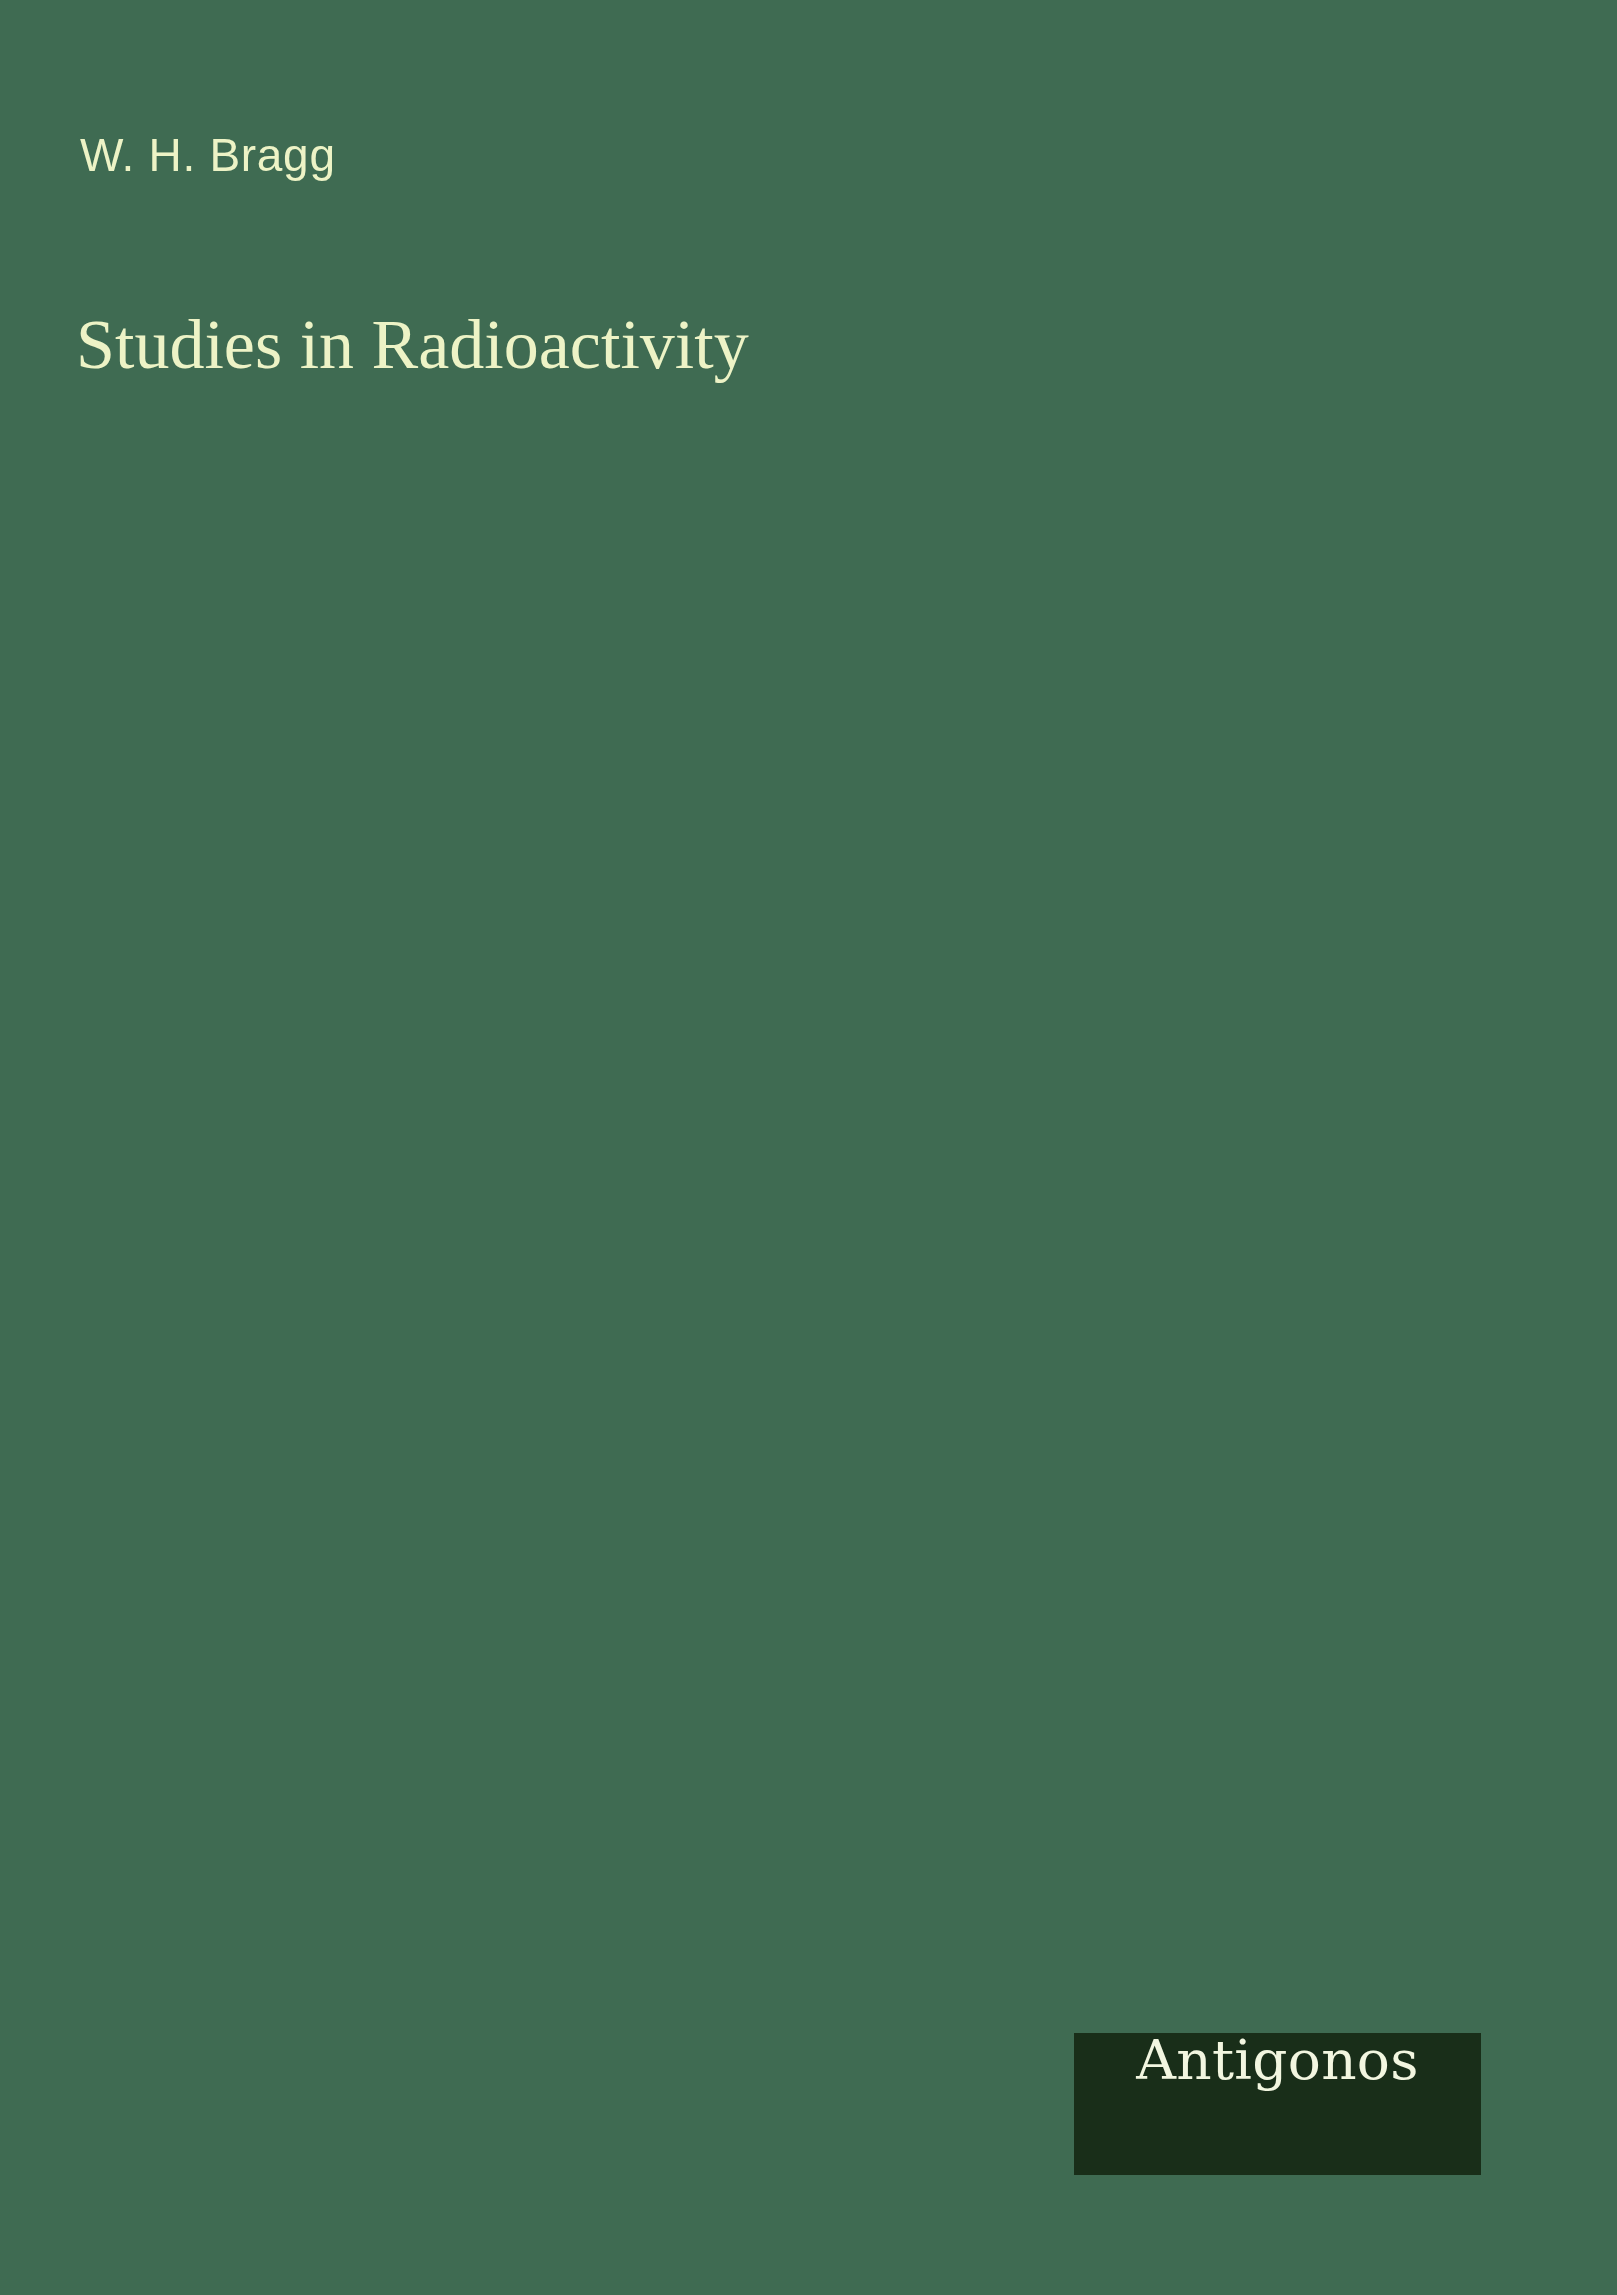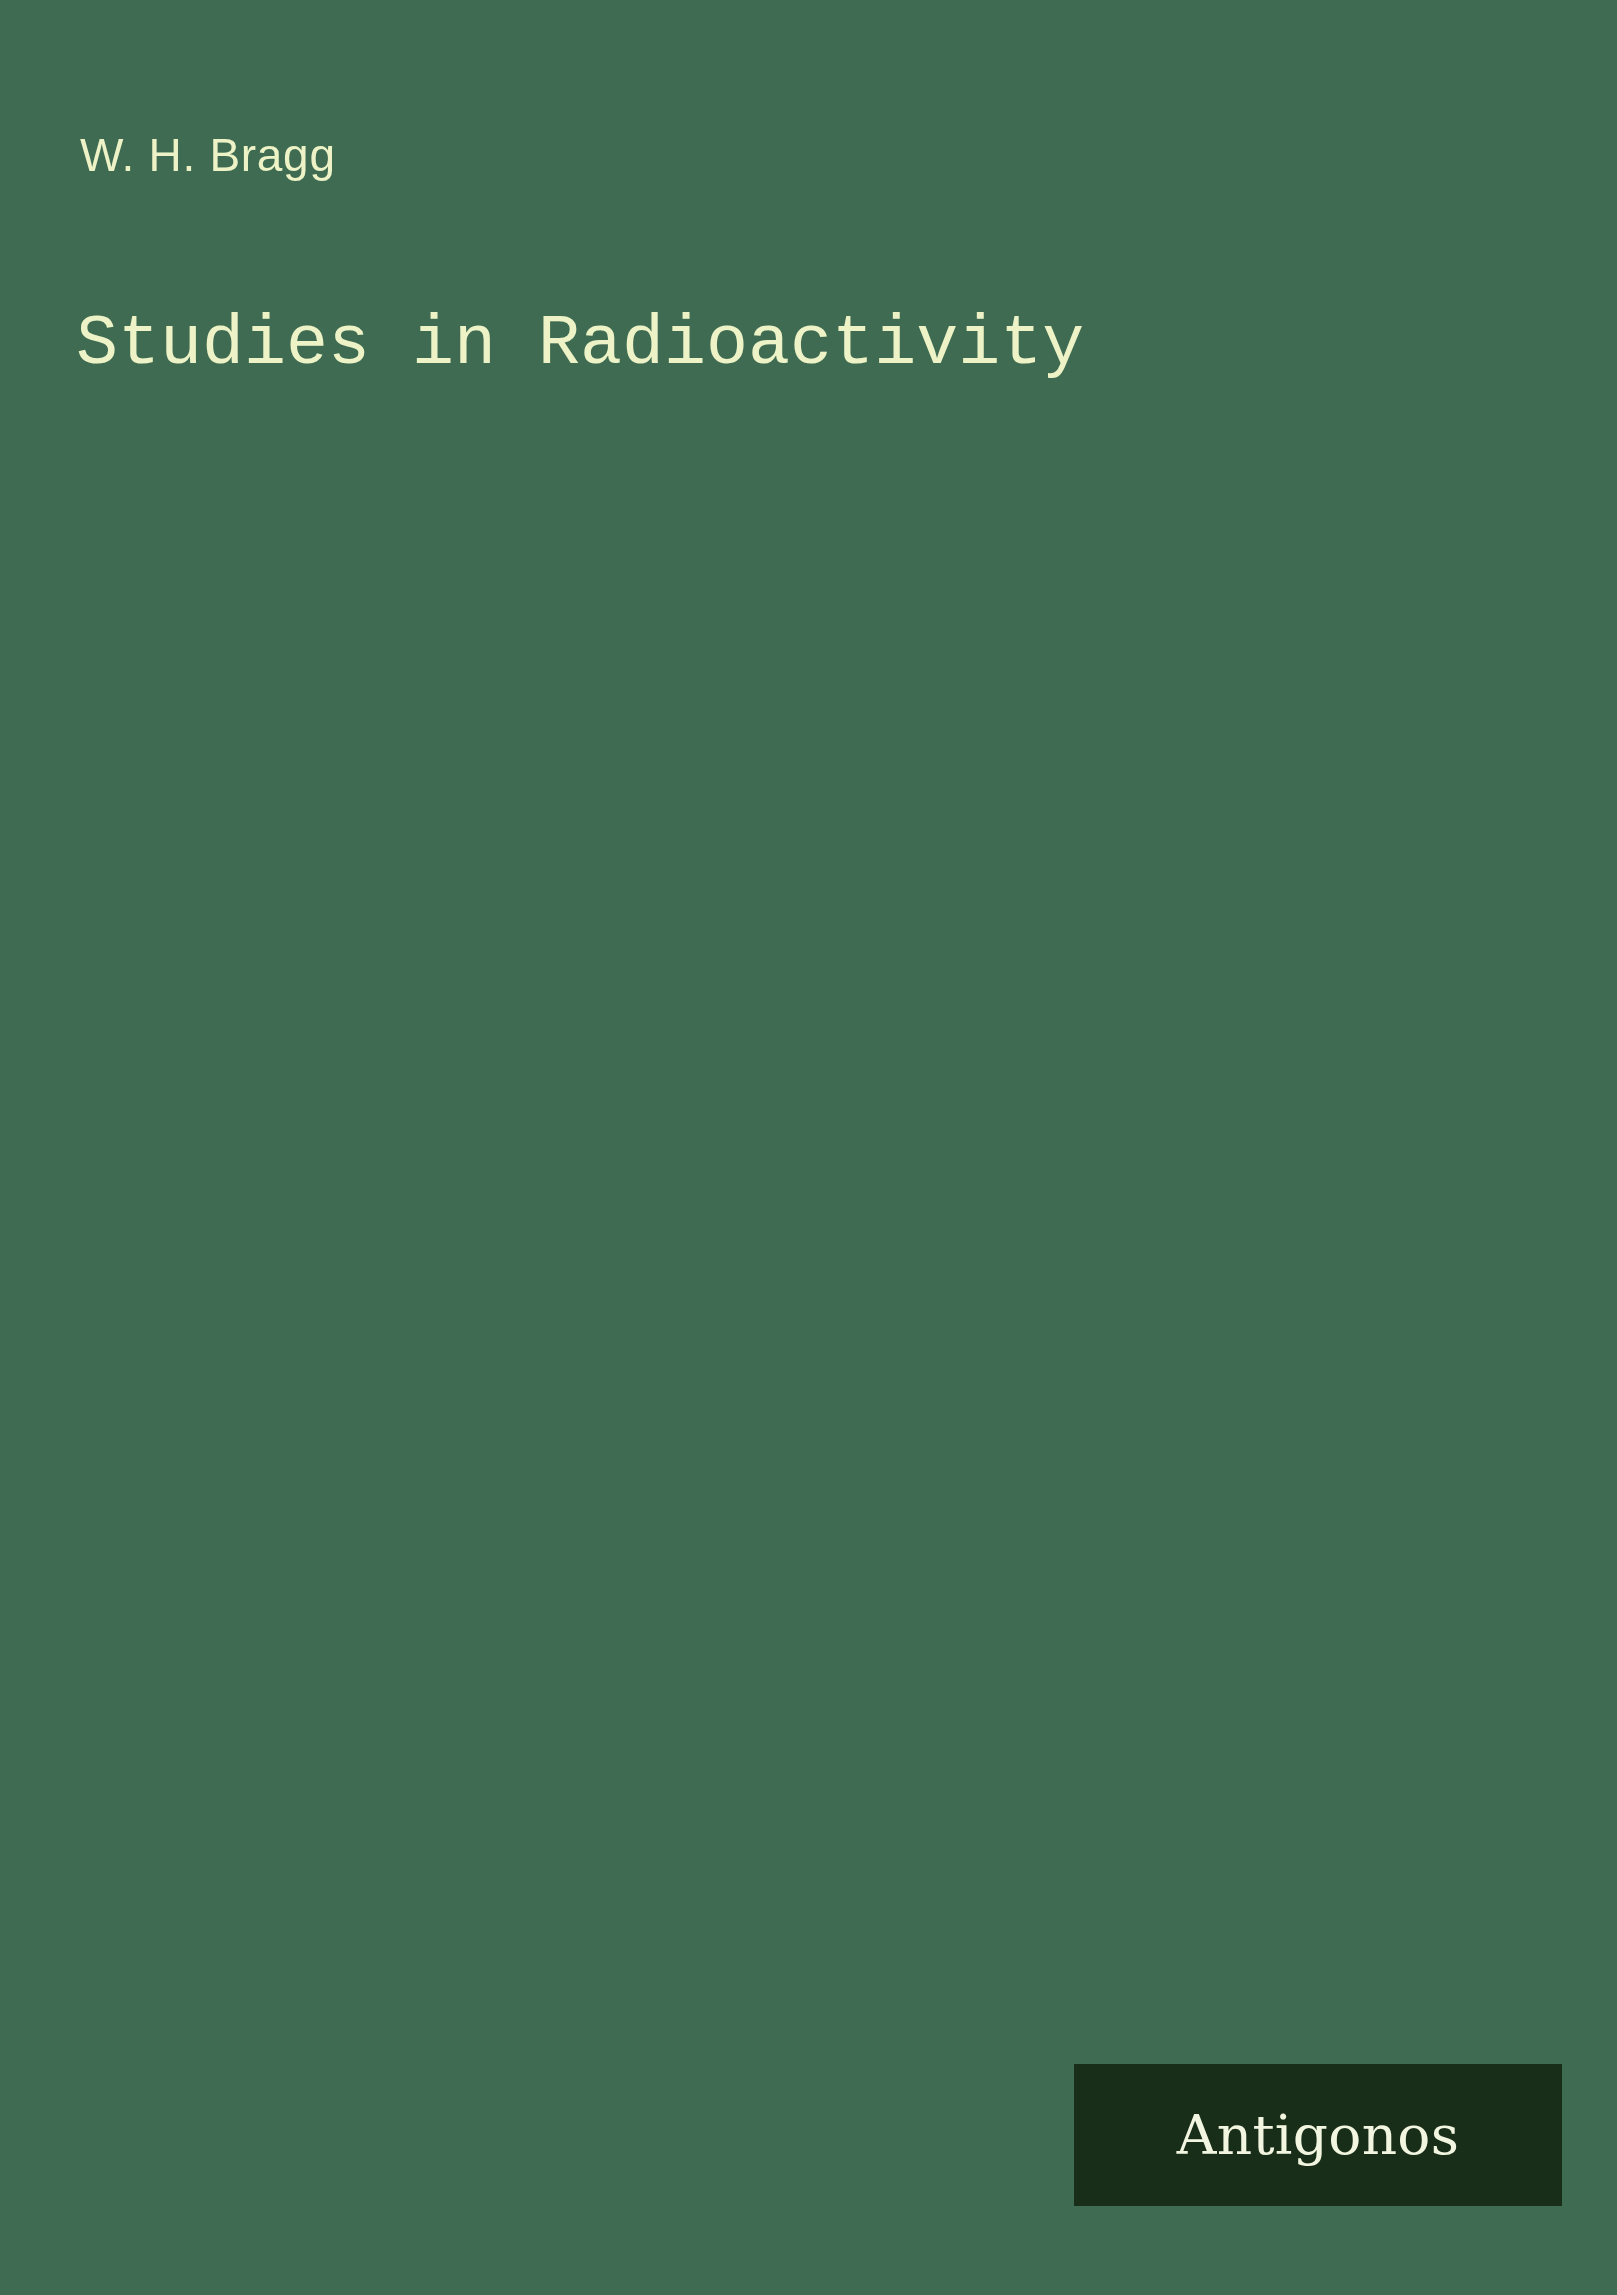--- a/index.html
+++ b/index.html
@@ -29,38 +29,36 @@
     letter-spacing: 0.7px;
     color: #edf3c6;
     line-height: 1.2;
     white-space: nowrap;
   }
   .title {
     position: absolute;
     left: 76px;
     top: 305px;
     right: 135px;
-    font-family: Liberation Mono, monospace;
+    font-family: Liberation Serif, serif;
     font-size: 70px;
     font-weight: 400;
     color: #edf3c6;
     line-height: 1.15;
     letter-spacing: 0px;
   }
   .publisher-badge {
     position: absolute;
     left: 1074px;
     top: 2033px;
-    width: 488px;
+    width: 407px;
     height: 142px;
     background: #192e19;
     display: flex;
-    align-items: center;
     justify-content: center;
-    margin-top: 31px;
   }
   .publisher-name {
     font-family: "DejaVu Serif", serif;
     font-size: 55px;
     font-weight: 400;
     color: #f2f6e0;
     letter-spacing: 0.3px;
     line-height: 1;
   }
 </style>

